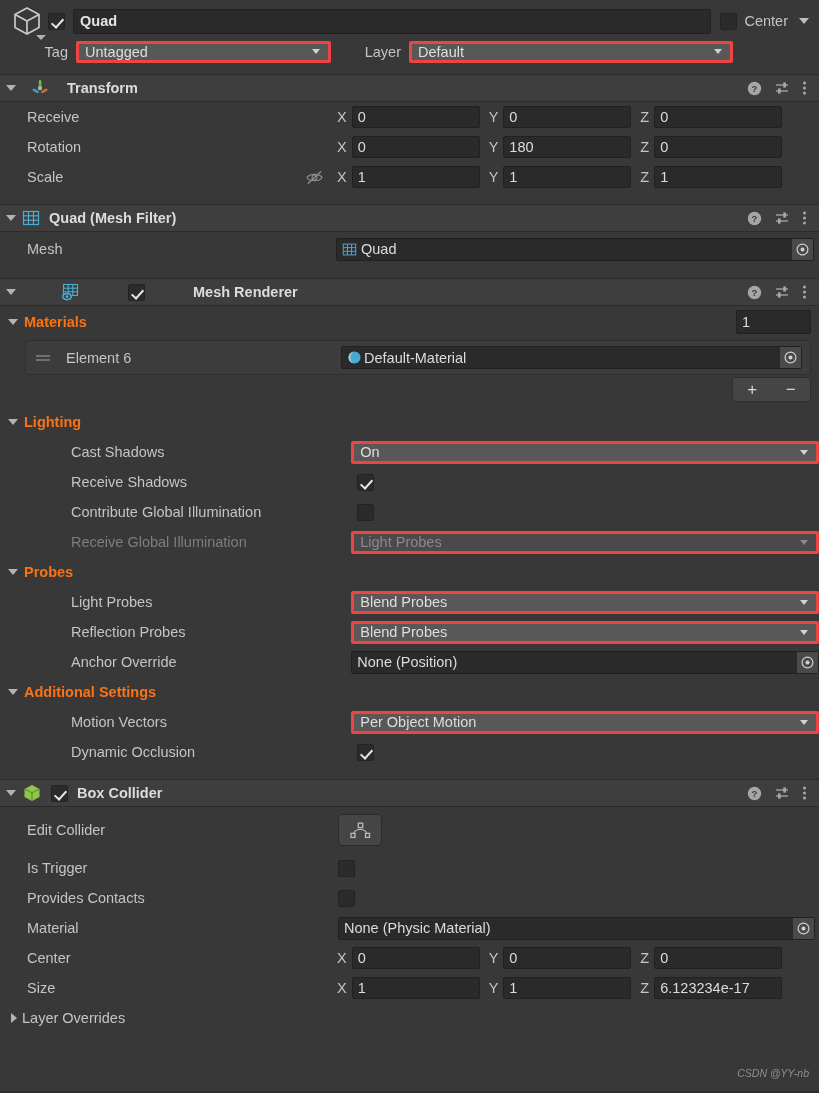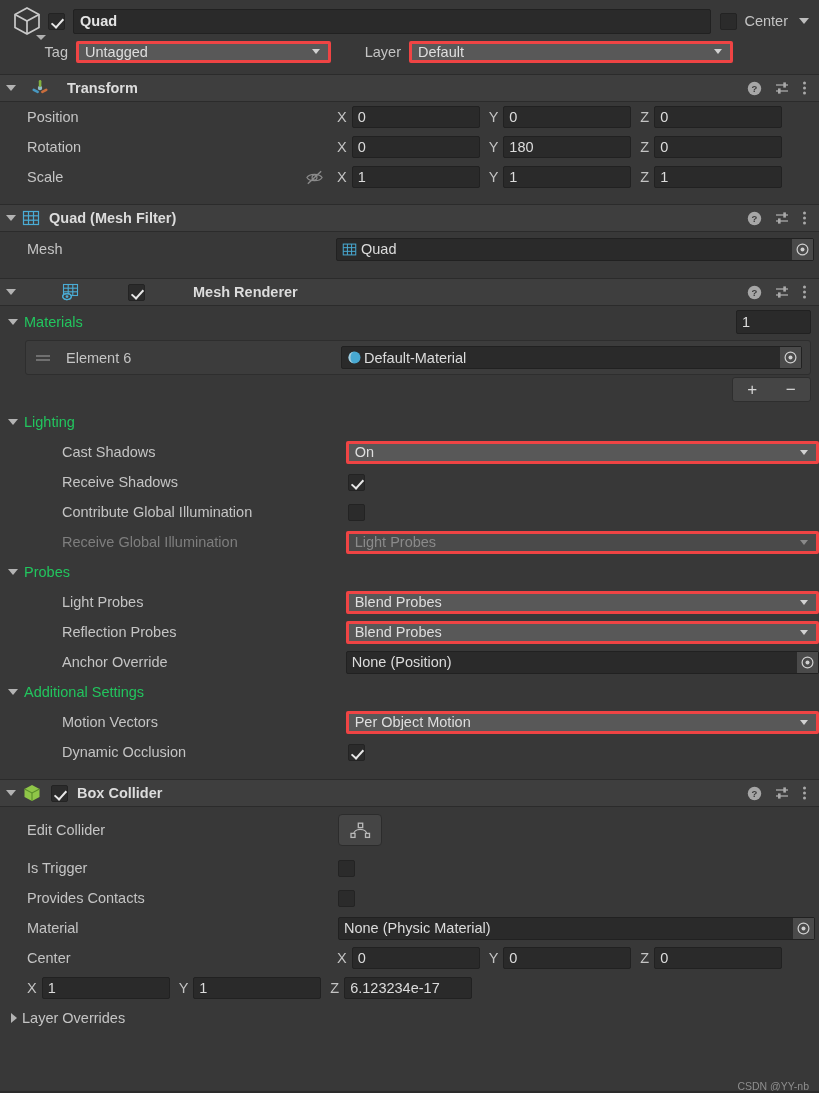--- a/index.html
+++ b/index.html
@@ -73,39 +73,39 @@
   .foldout.closed {
     border-left: 6px solid #b3b3b3; border-top: 5.5px solid transparent;
     border-bottom: 5.5px solid transparent; border-right: none;
   }
   .comp-title { font-weight: bold; color: #dcdcdc; margin-left: 9px; font-size: 14.5px; }
   .comp-icons { display: flex; align-items: center; gap: 12px; margin-left: auto; margin-right: 12px; }
   .icn { opacity: .85; display: flex; align-items: center; }
 
   
   .prop { display: flex; align-items: center; height: 30px; padding-left: 27px; }
-  .prop.indent2 { padding-left: 62px; }
+  .prop.indent2 { padding-left: 24px; margin-left: 47px; }
   .field {
     background: #2a2a2a; border: 1px solid #212121; border-radius: 2px;
     height: 22px; display: flex; align-items: center; padding: 0 5px;
     color: #dcdcdc;
   }
   .vec-axis { color: #c4c4c4; margin-right: 5px; }
   .vec-field { width: 128px; }
   .obj-field {
     background: #2a2a2a; border: 1px solid #212121; border-radius: 2px;
     height: 23px; display: flex; align-items: center; color: #dcdcdc; padding-left: 5px;
     position: relative;
   }
   .picker {
     width: 21px; height: 21px; margin-left: auto; background: #4a4a4a;
     display: flex; align-items: center; justify-content: center; flex: none;
   }
   .sec-header { display: flex; align-items: center; height: 30px; padding-left: 8px; }
-  .sec-title { font-weight: normal; color: #22c55e; }
+  .sec-title { font-weight: bold; color: #f97316; }
 </style>
 </head>
 <body>
 
 <div class="inspector">
 
   <div class="go-header">
     <div class="go-line1">
       <div class="cube-icon">
         <svg width="34" height="34" viewBox="0 0 34 34">
@@ -169,21 +169,21 @@
         <svg width="5" height="16" viewBox="0 0 5 16">
             <circle cx="2.5" cy="3" r="1.5" fill="#bdbdbd"></circle>
             <circle cx="2.5" cy="8" r="1.5" fill="#bdbdbd"></circle>
             <circle cx="2.5" cy="13" r="1.5" fill="#bdbdbd"></circle>
           </svg>
       </span>
     </div>
   </div>
 
   <div class="prop">
-    <span class="label" style="width:310px;">Position</span>
+    <span class="label" style="width:310px;">Receive</span>
     <span class="vec-axis">X</span>
     <div class="field vec-field">
         <span>0</span>
       </div>
     <span class="vec-axis" style="margin-left:9px;">Y</span>
     <div class="field vec-field">
         <span>0</span>
       </div>
     <span class="vec-axis" style="margin-left:9px;">Z</span>
     <div class="field vec-field">
@@ -530,35 +530,36 @@
     <div class="field vec-field">
         <span>0</span>
       </div>
     <span class="vec-axis" style="margin-left:9px;">Z</span>
     <div class="field vec-field">
         <span>0</span>
       </div>
   </div>
 
   <div class="prop">
+    <span class="label" style="width:310px;">Size</span>
     <span class="vec-axis">X</span>
     <div class="field vec-field">
         <span>1</span>
       </div>
     <span class="vec-axis" style="margin-left:9px;">Y</span>
     <div class="field vec-field">
         <span>1</span>
       </div>
     <span class="vec-axis" style="margin-left:9px;">Z</span>
     <div class="field vec-field">
         <span>6.123234e-17</span>
       </div>
   </div>
 
   <div class="sec-header" style="padding-left:11px;">
     <div class="foldout closed" style="margin-right:5px;"></div>
     <span style="color:#c4c4c4;">Layer Overrides</span>
   </div>
 
-  <div style="position:absolute;right:10px;bottom:1px;color:#8e8e8e;font-size:10.5px;">CSDN @YY-nb</div>
+  <div style="position:absolute;right:10px;bottom:14px;color:#8e8e8e;font-size:10.5px;font-style:italic;">CSDN @YY-nb</div>
 
   <div style="position:absolute;left:0;right:0;bottom:0;height:2px;background:#2b2b2b;"></div>
 </div>
 
 </body></html>

